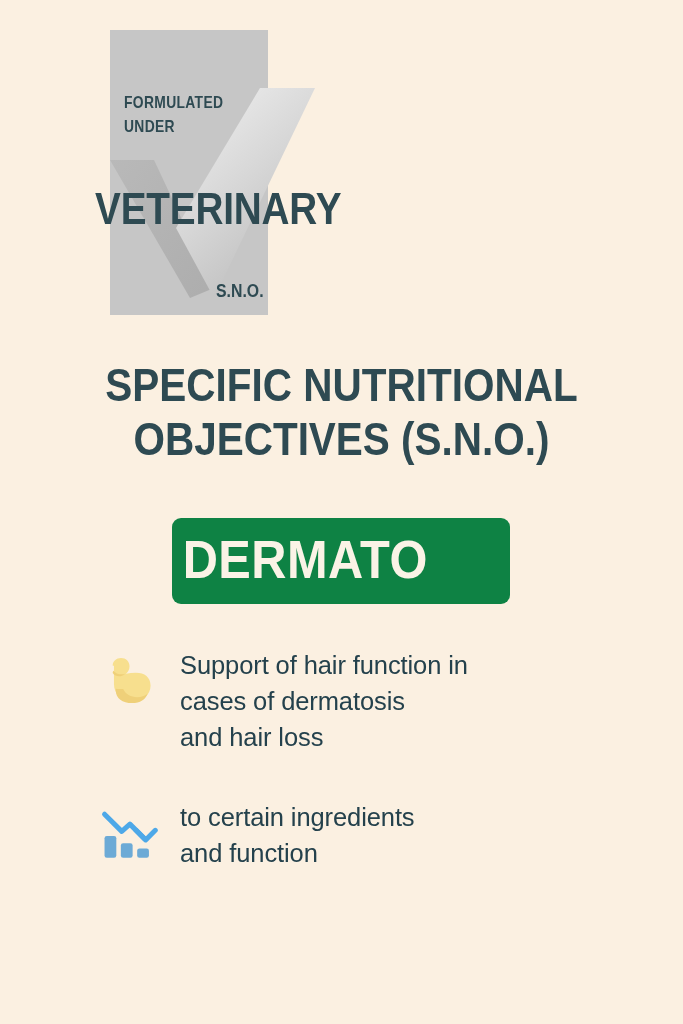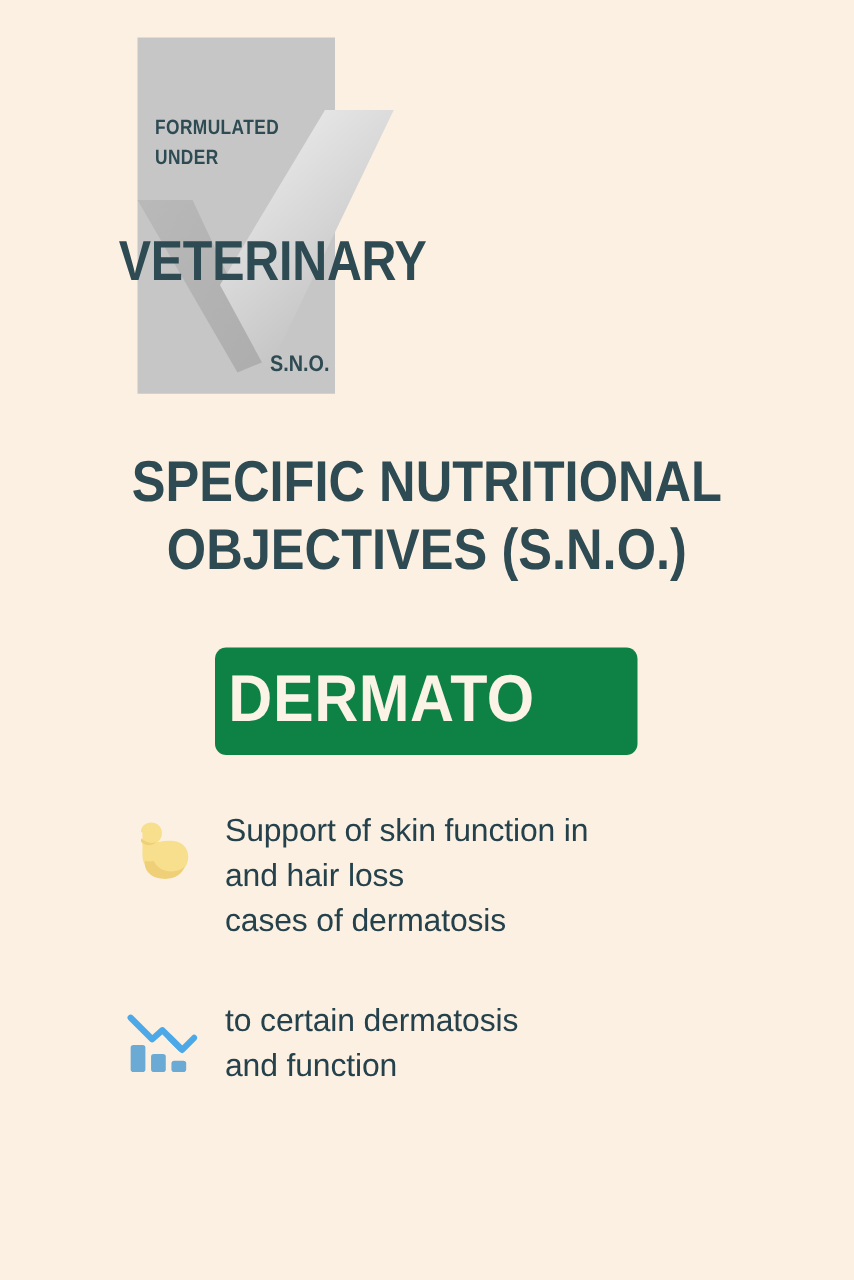--- a/index.html
+++ b/index.html
@@ -225,35 +225,35 @@
         <path d="M14 13c0-5.2 4-8.6 9.2-8.6 5.4 0 9.4 3.8 9.4 9.2 0 4.2-2 6.6-4 8.2
                  3.6-.8 7.4-1.2 11-1.2 9.6 0 16.2 5 16.2 14.2 0 9.8-7.6 16.6-19 16.6
                  -12.6 0-21.4-7-21.4-18.4V13z" fill="#F7DF8E"></path>
         <path d="M25.6 38.6c2.4 5.6 8.4 9 15.4 9 4.6 0 8.6-1.4 11.4-3.8
                  -1.8 6.2-8.2 10.4-17 10.4-10.6 0-18-5.4-18-14 0-.6 0-1.2.1-1.8
                  2.3.4 5.3.4 8.1.2z" fill="#EFD079"></path>
         <path d="M14.6 18.4c2.2 2.6 5.6 4 9 4 1.6 0 3-.2 4.2-.7-1 1-2.2 1.8-3.4 2.2
                  -4 1.4-8.2.2-10.4-3a9.9 9.9 0 0 1 .6-2.5z" fill="#EFD079"></path>
       </svg>
       <div class="bullet-text">
-        <span class="bullet-line">Support of skin function in</span>
+        <span class="bullet-line">Support of hair function in</span>
+        <span class="bullet-line">cases of dermatosis</span>
         <span class="bullet-line">and hair loss</span>
-        <span class="bullet-line">cases of dermatosis</span>
       </div>
     </div>
 
     <div class="bullet">
       <svg class="bullet-icon" viewBox="0 0 64 64" width="58" height="58">
         <rect x="5" y="33" width="13" height="24" rx="2.5" fill="#6CAAD6"></rect>
         <rect x="23" y="41" width="13" height="16" rx="2.5" fill="#6CAAD6"></rect>
         <rect x="41" y="47" width="13" height="10" rx="2.5" fill="#6CAAD6"></rect>
         <path d="M5 9 L24 28 L33 20 L49 36" fill="none" stroke="#4DA8E8" stroke-width="5.5" stroke-linecap="round" stroke-linejoin="round"></path>
         <path d="M36 36 L51 36 L51 21" fill="none" stroke="#4DA8E8" stroke-width="5.5" stroke-linecap="round" stroke-linejoin="round" transform="rotate(45 49 36)"></path>
       </svg>
       <div class="bullet-text">
-        <span class="bullet-line">to certain dermatosis</span>
+        <span class="bullet-line">to certain ingredients</span>
         <span class="bullet-line">and function</span>
       </div>
     </div>
 
   </div>
 
 </div>
 
 </body></html>

